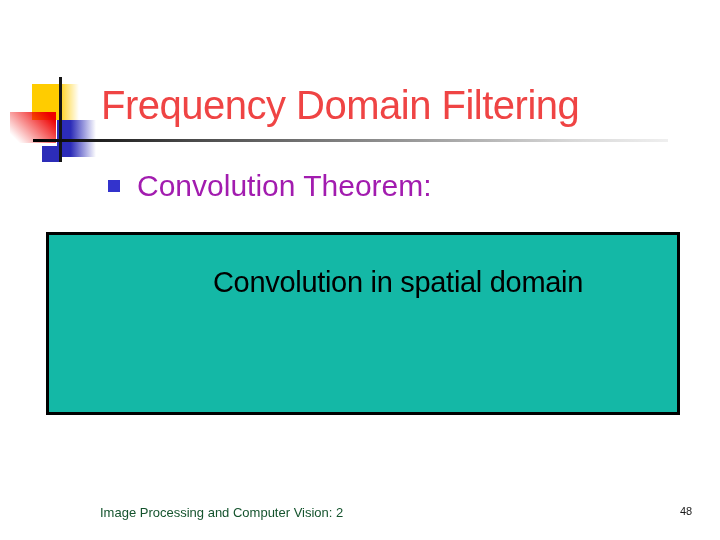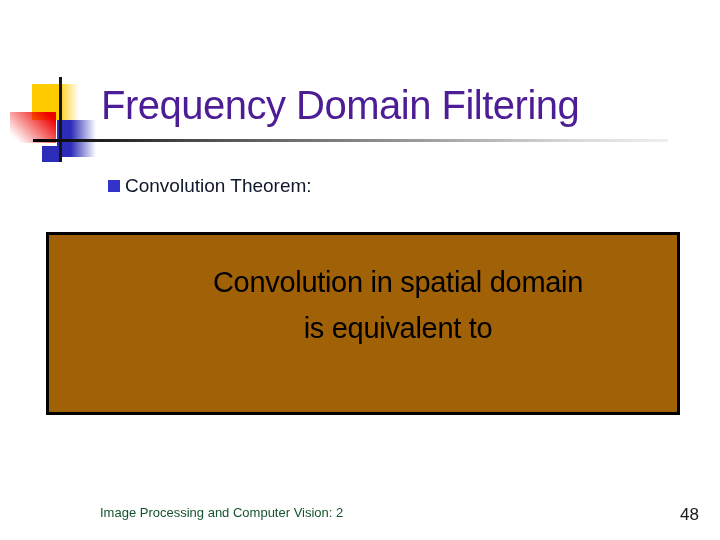--- a/index.html
+++ b/index.html
@@ -33,52 +33,52 @@
   }
   .deco-hline{
     left:33px;top:139px;width:635px;height:3px;
     background:linear-gradient(90deg,#000000 0%,#4a4a4a 25%,#9a9a9a 60%,#d8d8d8 85%,#efefef 100%);
   }
 
   
   .slide-title{
     left:101px;top:84px;width:600px;
     font-size:40px;line-height:42px;letter-spacing:-0.5px;
-    color:#4c1d95;white-space:nowrap;
+    color:#ef4444;white-space:nowrap;
   }
 
   
   .bullet-square{
     left:108px;top:180px;width:12px;height:12px;background:#3333cc;
   }
   .bullet-text{
-    left:125px;top:170px;
-    font-size:19px;line-height:32px;color:#0f172a;white-space:nowrap;
+    left:137px;top:170px;
+    font-size:30px;line-height:32px;color:#a21caf;white-space:nowrap;
   }
 
   
   .theorem-box{
     left:46px;top:232px;width:628px;height:177px;
-    border:3px solid #000000;background:#a16207;
+    border:3px solid #000000;background:#14b8a6;
   }
   .theorem-text{
     margin-left:70px;margin-top:24px;
     text-align:center;
     font-size:29px;line-height:46px;letter-spacing:-0.3px;
     color:#000000;
   }
 
   
   .footer-left{
     left:100px;top:505px;
     font-size:13px;color:#14532d;white-space:nowrap;
   }
   .footer-right{
     left:680px;top:505px;width:30px;
-    font-size:17px;color:#1a1a1a;
+    font-size:11px;color:#1a1a1a;
   }
 </style>
 </head>
 <body>
 
 <div>
 
   <div>
     <div class="abs deco-yellow"></div>
     <div class="abs deco-red"></div>
@@ -91,20 +91,19 @@
   <div class="abs slide-title">Frequency Domain Filtering</div>
 
   <div>
     <div class="abs bullet-square"></div>
     <div class="abs bullet-text">Convolution Theorem:</div>
   </div>
 
   <div class="abs theorem-box">
     <div class="theorem-text">
       <div>Convolution in spatial domain</div>
-      <div>is equivalent to</div>
     </div>
   </div>
 
   <div class="abs footer-left">Image Processing and Computer Vision: 2</div>
   <div class="abs footer-right">48</div>
 
 </div>
 
 </body></html>

